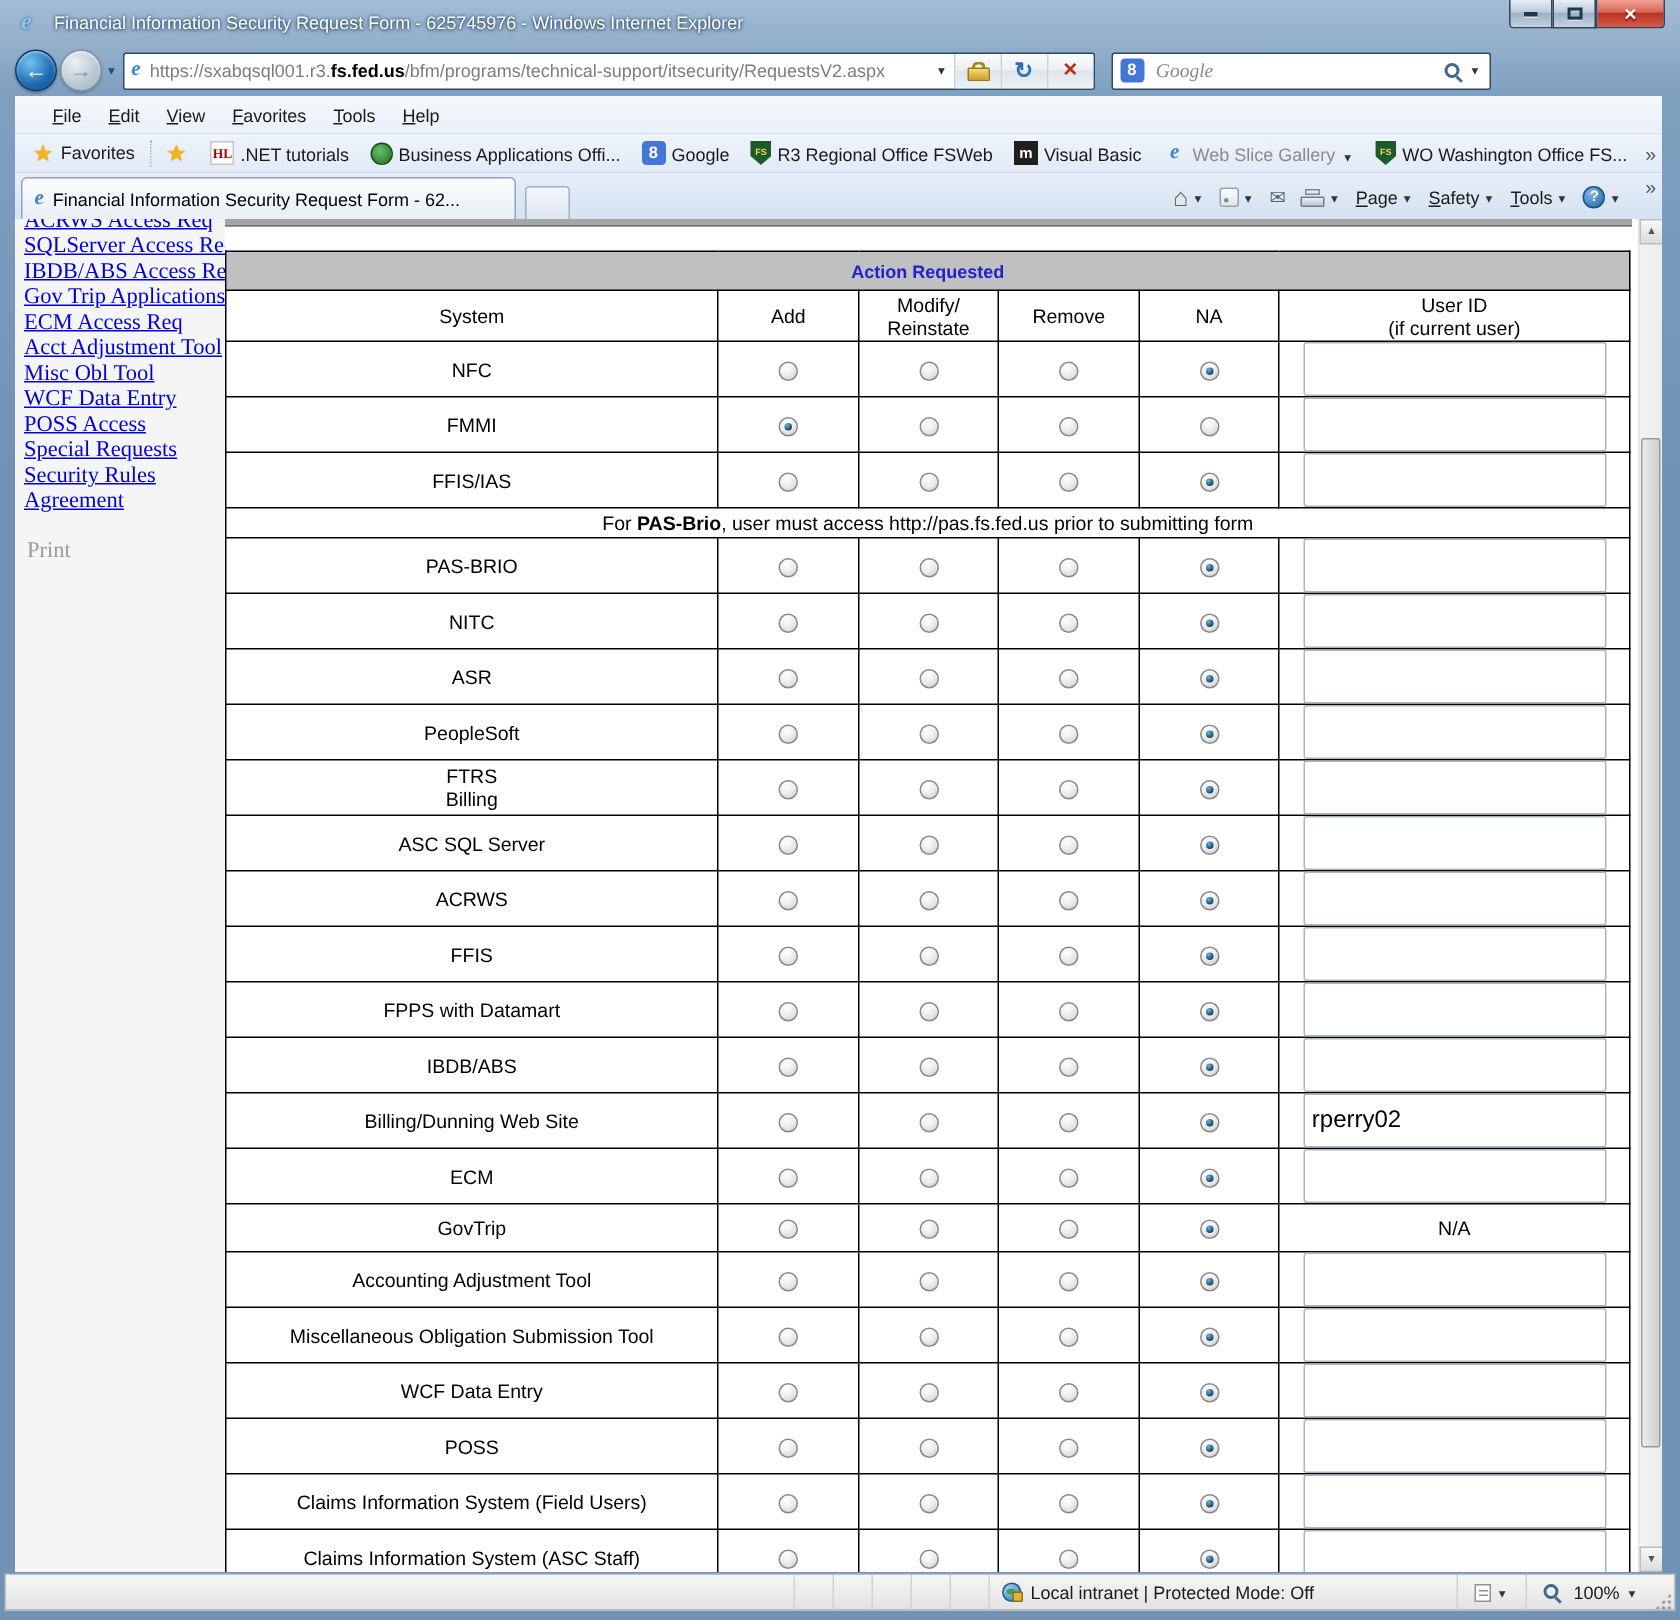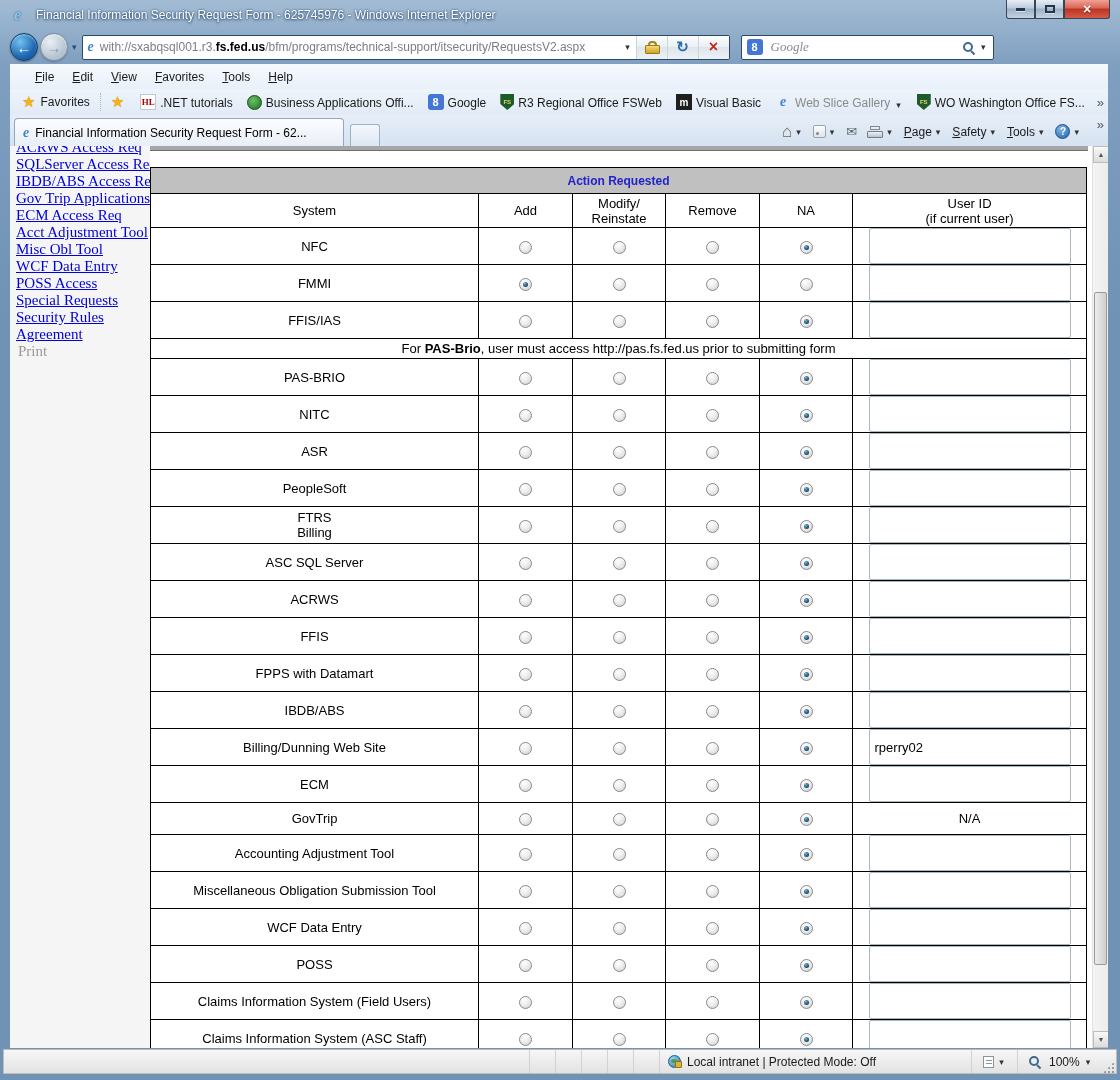--- a/index.html
+++ b/index.html
@@ -127,40 +127,40 @@
   .tab-chevron { position:absolute; right:4px; top:2px; font-size:13px; color:#4a5a6a; }
   
   .content { position:absolute; left:10px; top:146px; width:1098px; height:902px;
     background:#fff; overflow:hidden; }
   .sidebar { position:absolute; left:0; top:0; width:140px; height:100%;
     background:#f5f5f5; overflow:hidden; }
   .sidebar-links { margin-top:-7px; padding-left:6px; }
   .side-link { display:block; font-family:"Liberation Serif",serif; font-size:15px;
     color:#0000dd; text-decoration:underline; line-height:17px; white-space:nowrap; }
   .print-label { display:block; font-family:"Liberation Serif",serif; font-size:15px;
-    color:#9a9a9a; line-height:17px; padding-left:8px; }
+    color:#9a9a9a; line-height:17px; padding-left:8px;margin-top:16px; }
   .main { position:absolute; left:140px; top:0; width:942px; height:100%; }
   .gray-strip { position:absolute; left:0; top:0; width:938px; height:5px;
     background:#a6a6a6; border-bottom:1px solid #6e6e6e; }
   table.req { border-collapse:collapse; table-layout:fixed; width:936px;
     margin-top:21px; font-size:13px; color:#000; }
   table.req td { border:1px solid #000; text-align:center; padding:0; }
   .tbl-title { height:26px; background:#c0c0c0; color:#2222cc; font-weight:bold; font-size:12px; }
   .tbl-head { height:34px; white-space:pre-line; line-height:15px; }
   .sys-cell { height:32px; white-space:pre-line; line-height:15px; }
   .note-row td { height:20px; font-size:13px; }
   input[type=radio] { appearance:none; -webkit-appearance:none; width:13px; height:13px;
     border-radius:50%; border:1px solid #8a8a8a; margin:0; vertical-align:middle; position:relative;
     background:radial-gradient(circle at 38% 30%, #ffffff 0%, #ededed 45%, #cccccc 100%);
     box-shadow:inset 0 1px 1px rgba(255,255,255,.8); }
   input[type=radio]:checked::after { content:""; position:absolute; left:3px; top:3px;
     width:5px; height:5px; border-radius:50%;
     background:radial-gradient(circle at 35% 30%, #6fb3d6, #123f5c 75%); }
   .uid-input { width:202px; height:36px; border:1px solid #abb7bf; border-radius:2px;
-    font-family:"Liberation Sans",sans-serif; font-size:13px; padding:1px 5px; }
+    font-family:"Liberation Sans",sans-serif; font-size:16px; padding:1px 5px; }
   .uid-static { font-size:13px; }
   .btn-row { width:936px; text-align:center; }
   .page-btn { font-family:"Liberation Sans",sans-serif; font-size:13px; color:#000;
     padding:3px 10px 4px; margin:0 5px; background:#f9ddb0; border:1px solid #767676;
     box-shadow:inset 1px 1px 0 #fff2da, inset -1px -1px 0 #b08d52; }
   
   .scrollbar { position:absolute; right:0; top:0; width:16px; height:100%;
     background:linear-gradient(90deg,#f4f4f4,#ececec); border-left:1px solid #e2e2e2; }
   .sb-btn { position:absolute; left:0; width:16px; height:17px;
     background:linear-gradient(#f8f8f8,#dcdcdc); border:1px solid #bdbdbd;
@@ -212,21 +212,21 @@
     </div>
   </div>
 
   <div class="navbar">
     <div class="nav-circle nav-back">←</div>
     <div class="nav-circle nav-fwd">→</div>
     <span class="nav-caret">▾</span>
     <div class="addr-group">
       <div class="addr-field">
         <span class="addr-ie">e</span>
-        <span class="url-dim">with://sxabqsql001.r3.</span>
+        <span class="url-dim">https://sxabqsql001.r3.</span>
           <span class="url-dom">fs.fed.us</span>
           <span class="url-dim">/bfm/programs/technical-support/itsecurity/RequestsV2.aspx</span>
       </div>
       <div class="addr-dd">▾</div>
       <div class="addr-btn">
           <span class="padlock"></span>
         </div>
       <div class="addr-btn">
           <span class="refresh-glyph">↻</span>
         </div>

